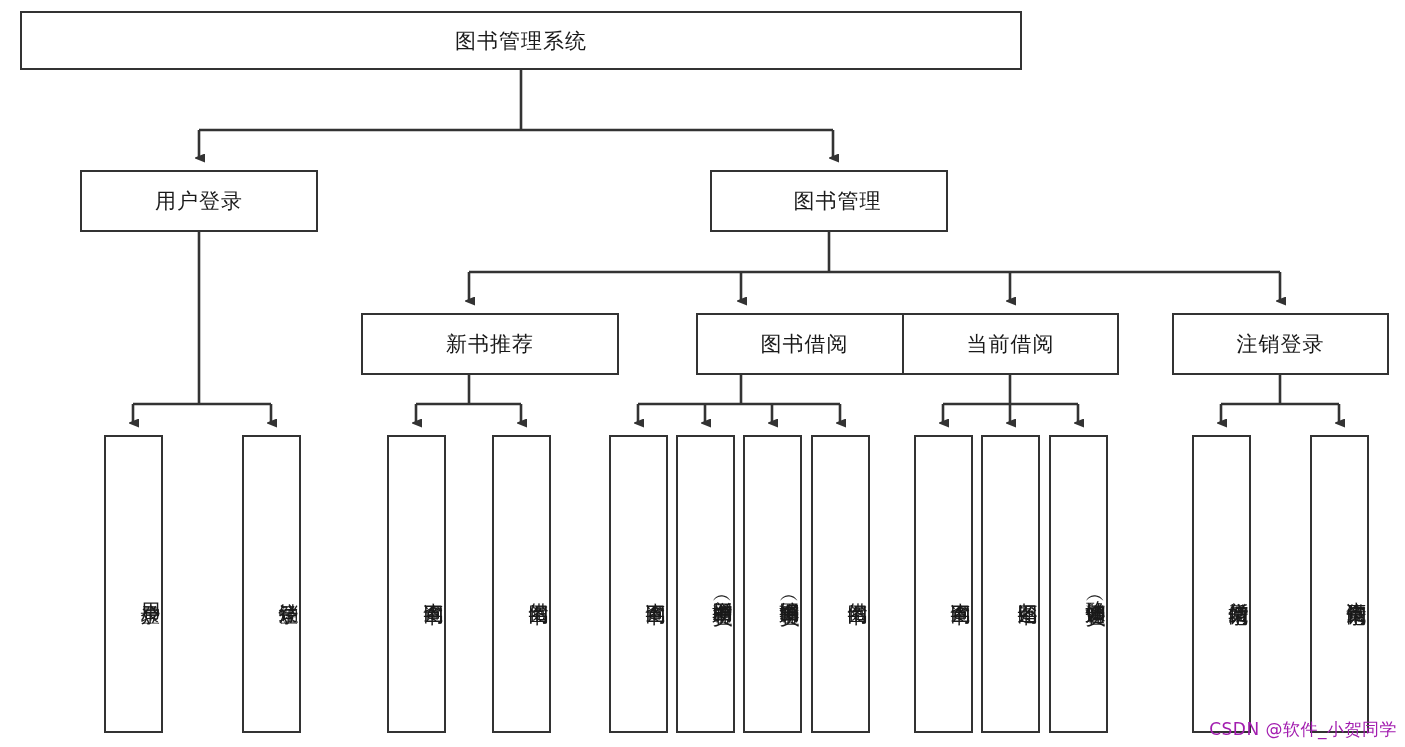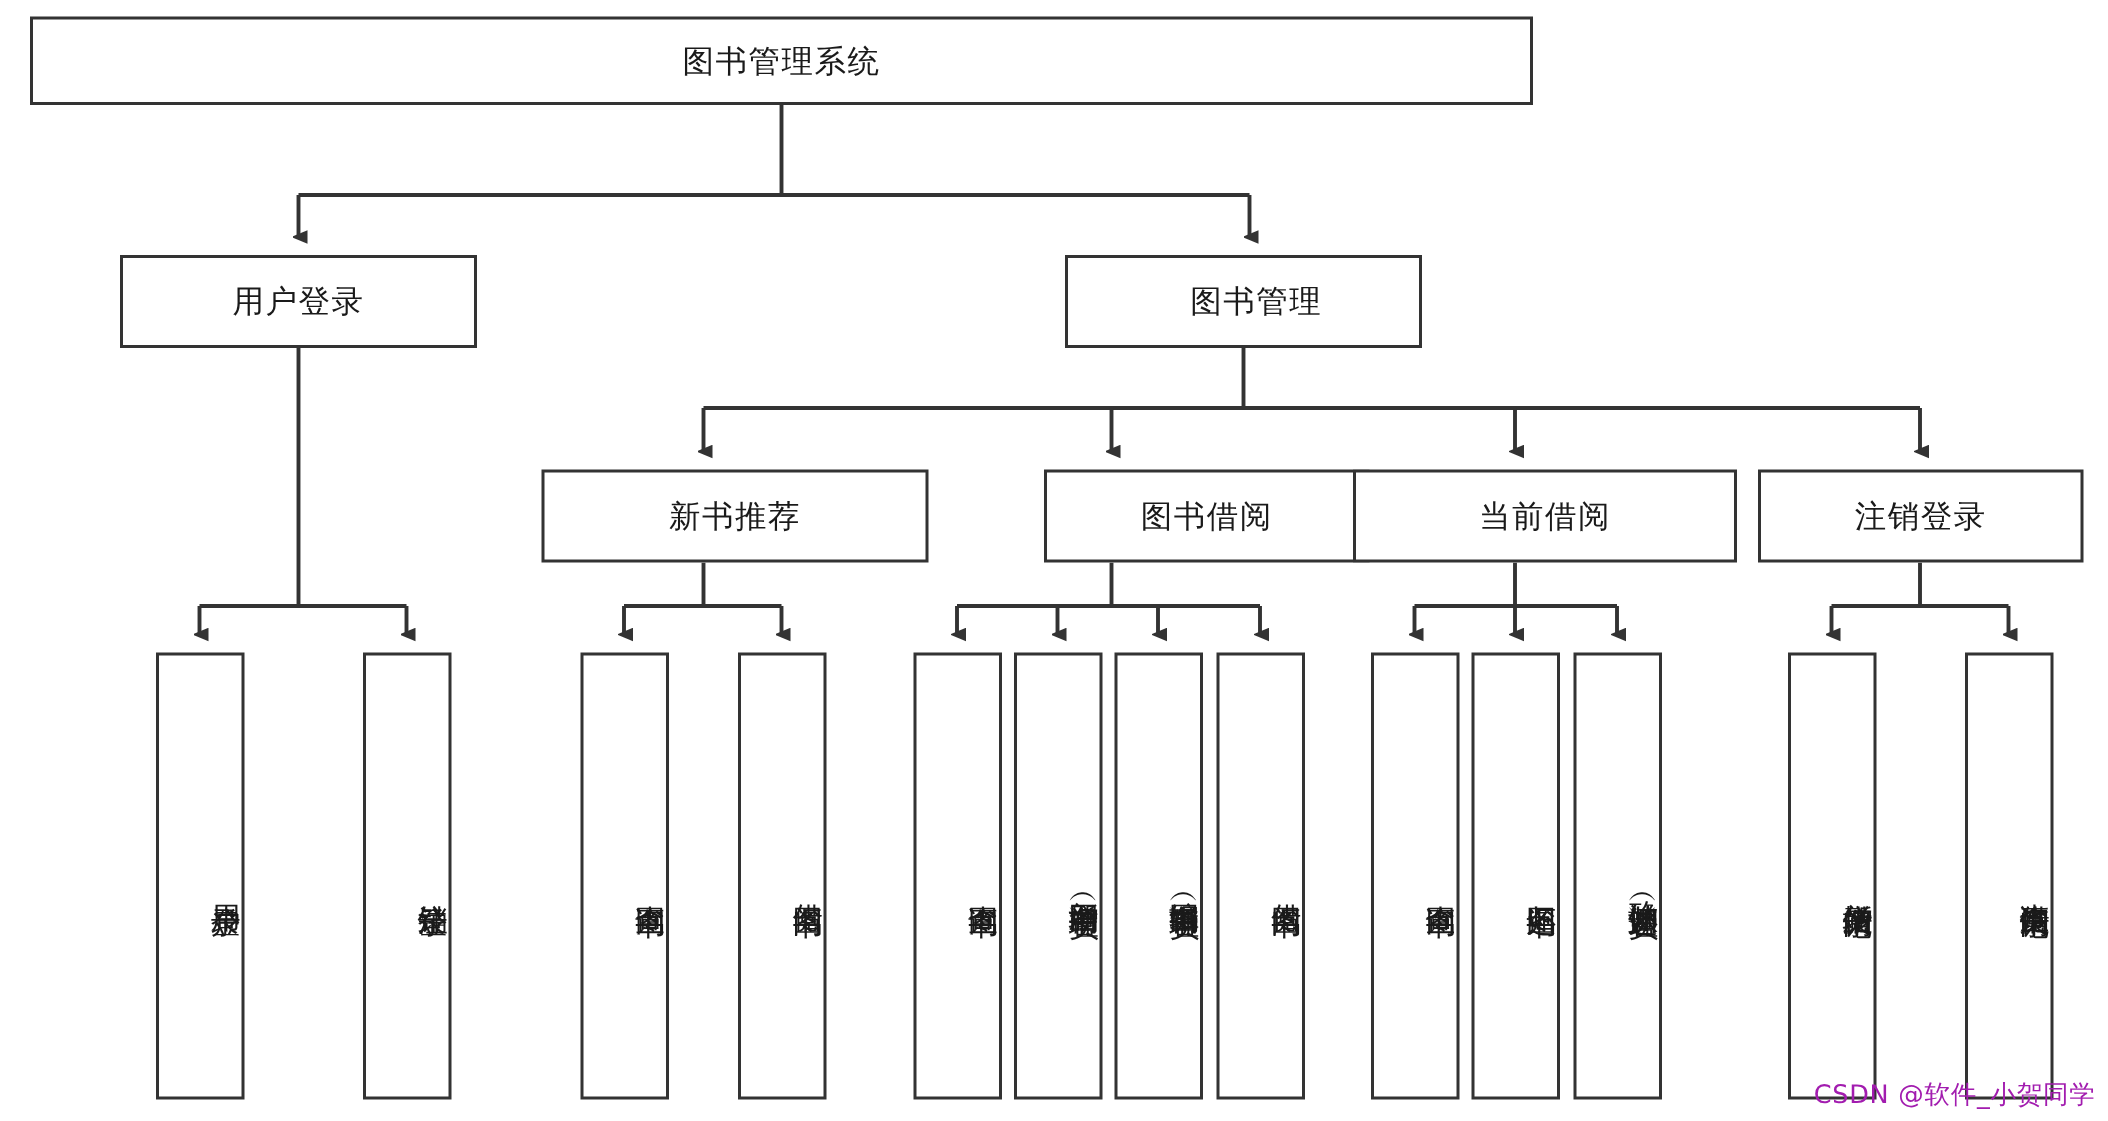--- a/index.html
+++ b/index.html
@@ -127,21 +127,21 @@
   <div class="node h" style="left:710px; top:170px; width:238px; height:62px;padding-left:17px;">
     <span>图书管理</span>
   </div>
 
   <div class="node h" style="left:361px; top:313px; width:258px; height:62px;">
     <span>新书推荐</span>
   </div>
   <div class="node h" style="left:668px; top:313px; width:217px; height:62px;margin-left:28px;">
     <span>图书借阅</span>
   </div>
-  <div class="node h" style="left:902px; top:313px; width:256px; height:62px;">
+  <div class="node h" style="left:902px; top:313px; width:217px; height:62px;">
     <span>当前借阅</span>
   </div>
   <div class="node h" style="left:1172px; top:313px; width:217px; height:62px;">
     <span>注销登录</span>
   </div>
 
   <div class="node v" style="left:104px; top:435px; width:59px; height:298px;">
     <span class="vtext">用户登录</span>
   </div>
   <div class="node v" style="left:242px; top:435px; width:59px; height:298px;">

